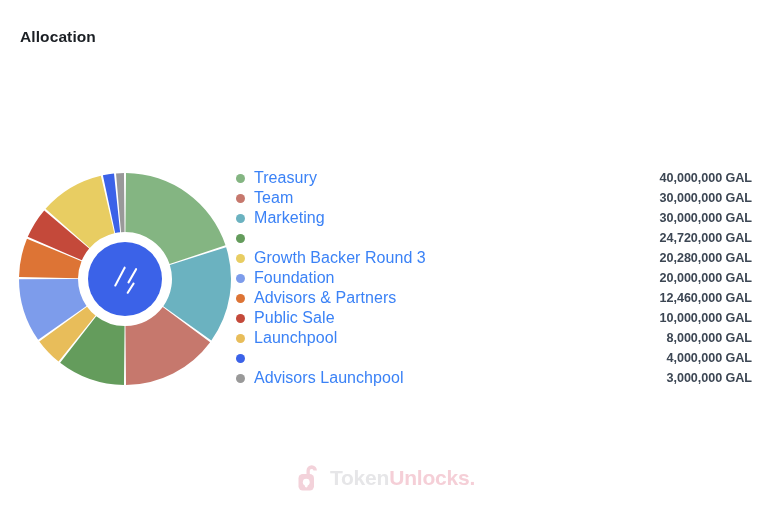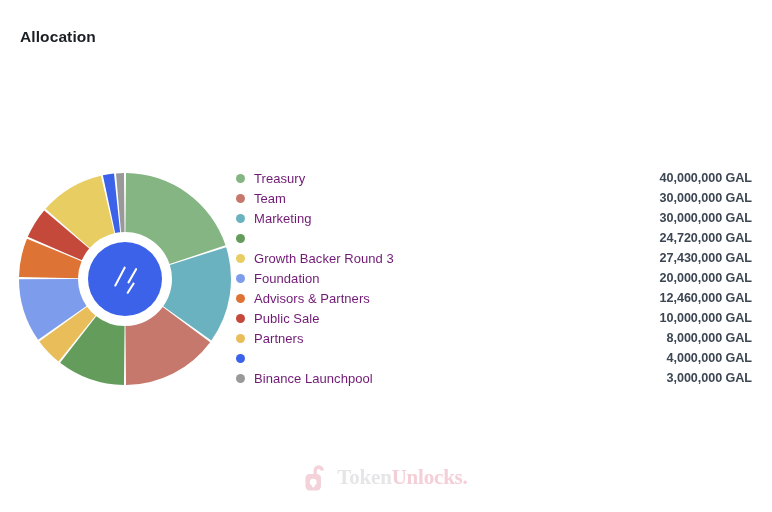--- a/index.html
+++ b/index.html
@@ -66,22 +66,22 @@
     height: 20px;
     margin-bottom: 0px;
   }
   .legend-dot {
     width: 9px; height: 9px;
     border-radius: 50%;
     flex: 0 0 auto;
     margin-right: 9px;
   }
   .legend-label {
-    font-size: 13px;
-    color: #701a75;
+    font-size: 16px;
+    color: #3b82f6;
     white-space: nowrap;
     letter-spacing: 0.05px;
   }
   .legend-value {
     margin-left: auto;
     font-size: 12.6px;
     font-weight: bold;
     color: #3c4653;
     white-space: nowrap;
     letter-spacing: -0.05px;
@@ -89,21 +89,20 @@
   
   .watermark {
     position: absolute;
     left: 0; right: 0;
     top: 462px;
     display: flex;
     align-items: center;
     justify-content: center;
     gap: 7px;
     opacity: 1;
-    font-family: Liberation Serif, serif;
   }
   .wm-icon { display:block; }
   .wm-text {
     font-size: 21px;
     font-weight: bold;
     letter-spacing: -0.2px;
     line-height: 1;
   }
   .wm-token { color: #e6e6e8; }
   .wm-unlocks { color: #f5cfd7; }
@@ -160,49 +159,49 @@
       <span class="legend-label">Marketing</span>
       <span class="legend-value">30,000,000 GAL</span>
     </div>
     <div class="legend-row">
       <span class="legend-dot" style="background: rgb(100, 156, 92);"></span>
       <span class="legend-value">24,720,000 GAL</span>
     </div>
     <div class="legend-row">
       <span class="legend-dot" style="background: rgb(232, 205, 98);"></span>
       <span class="legend-label">Growth Backer Round 3</span>
-      <span class="legend-value">27,430,000 GAL</span>
+      <span class="legend-value">20,280,000 GAL</span>
     </div>
     <div class="legend-row">
       <span class="legend-dot" style="background: rgb(125, 156, 235);"></span>
       <span class="legend-label">Foundation</span>
       <span class="legend-value">20,000,000 GAL</span>
     </div>
     <div class="legend-row">
       <span class="legend-dot" style="background: rgb(221, 116, 53);"></span>
       <span class="legend-label">Advisors &amp; Partners</span>
       <span class="legend-value">12,460,000 GAL</span>
     </div>
     <div class="legend-row">
       <span class="legend-dot" style="background: rgb(196, 73, 58);"></span>
       <span class="legend-label">Public Sale</span>
       <span class="legend-value">10,000,000 GAL</span>
     </div>
     <div class="legend-row">
       <span class="legend-dot" style="background: rgb(232, 189, 90);"></span>
-      <span class="legend-label">Partners</span>
+      <span class="legend-label">Launchpool</span>
       <span class="legend-value">8,000,000 GAL</span>
     </div>
     <div class="legend-row">
       <span class="legend-dot" style="background: rgb(59, 98, 232);"></span>
       <span class="legend-value">4,000,000 GAL</span>
     </div>
     <div class="legend-row">
       <span class="legend-dot" style="background: rgb(153, 153, 153);"></span>
-      <span class="legend-label">Binance Launchpool</span>
+      <span class="legend-label">Advisors Launchpool</span>
       <span class="legend-value">3,000,000 GAL</span>
     </div>
   </div>
 
   <div class="watermark">
     <svg class="wm-icon" width="26" height="30" viewBox="0 0 26 30">
       <path d="M9.5 12 V8.5 a5.2 5.2 0 0 1 10.4 0 h-3.4 a1.9 1.9 0 0 0 -3.7 0 V12 Z" fill="#f3d2da"></path>
       <rect x="1.5" y="12" width="15.5" height="16.5" rx="4.2" fill="#f3d2da"></rect>
       <circle cx="9.25" cy="20.2" r="3.4" fill="#ffffff"></circle>
       <rect x="7.9" y="20" width="2.7" height="5.4" rx="1.3" fill="#ffffff"></rect>

